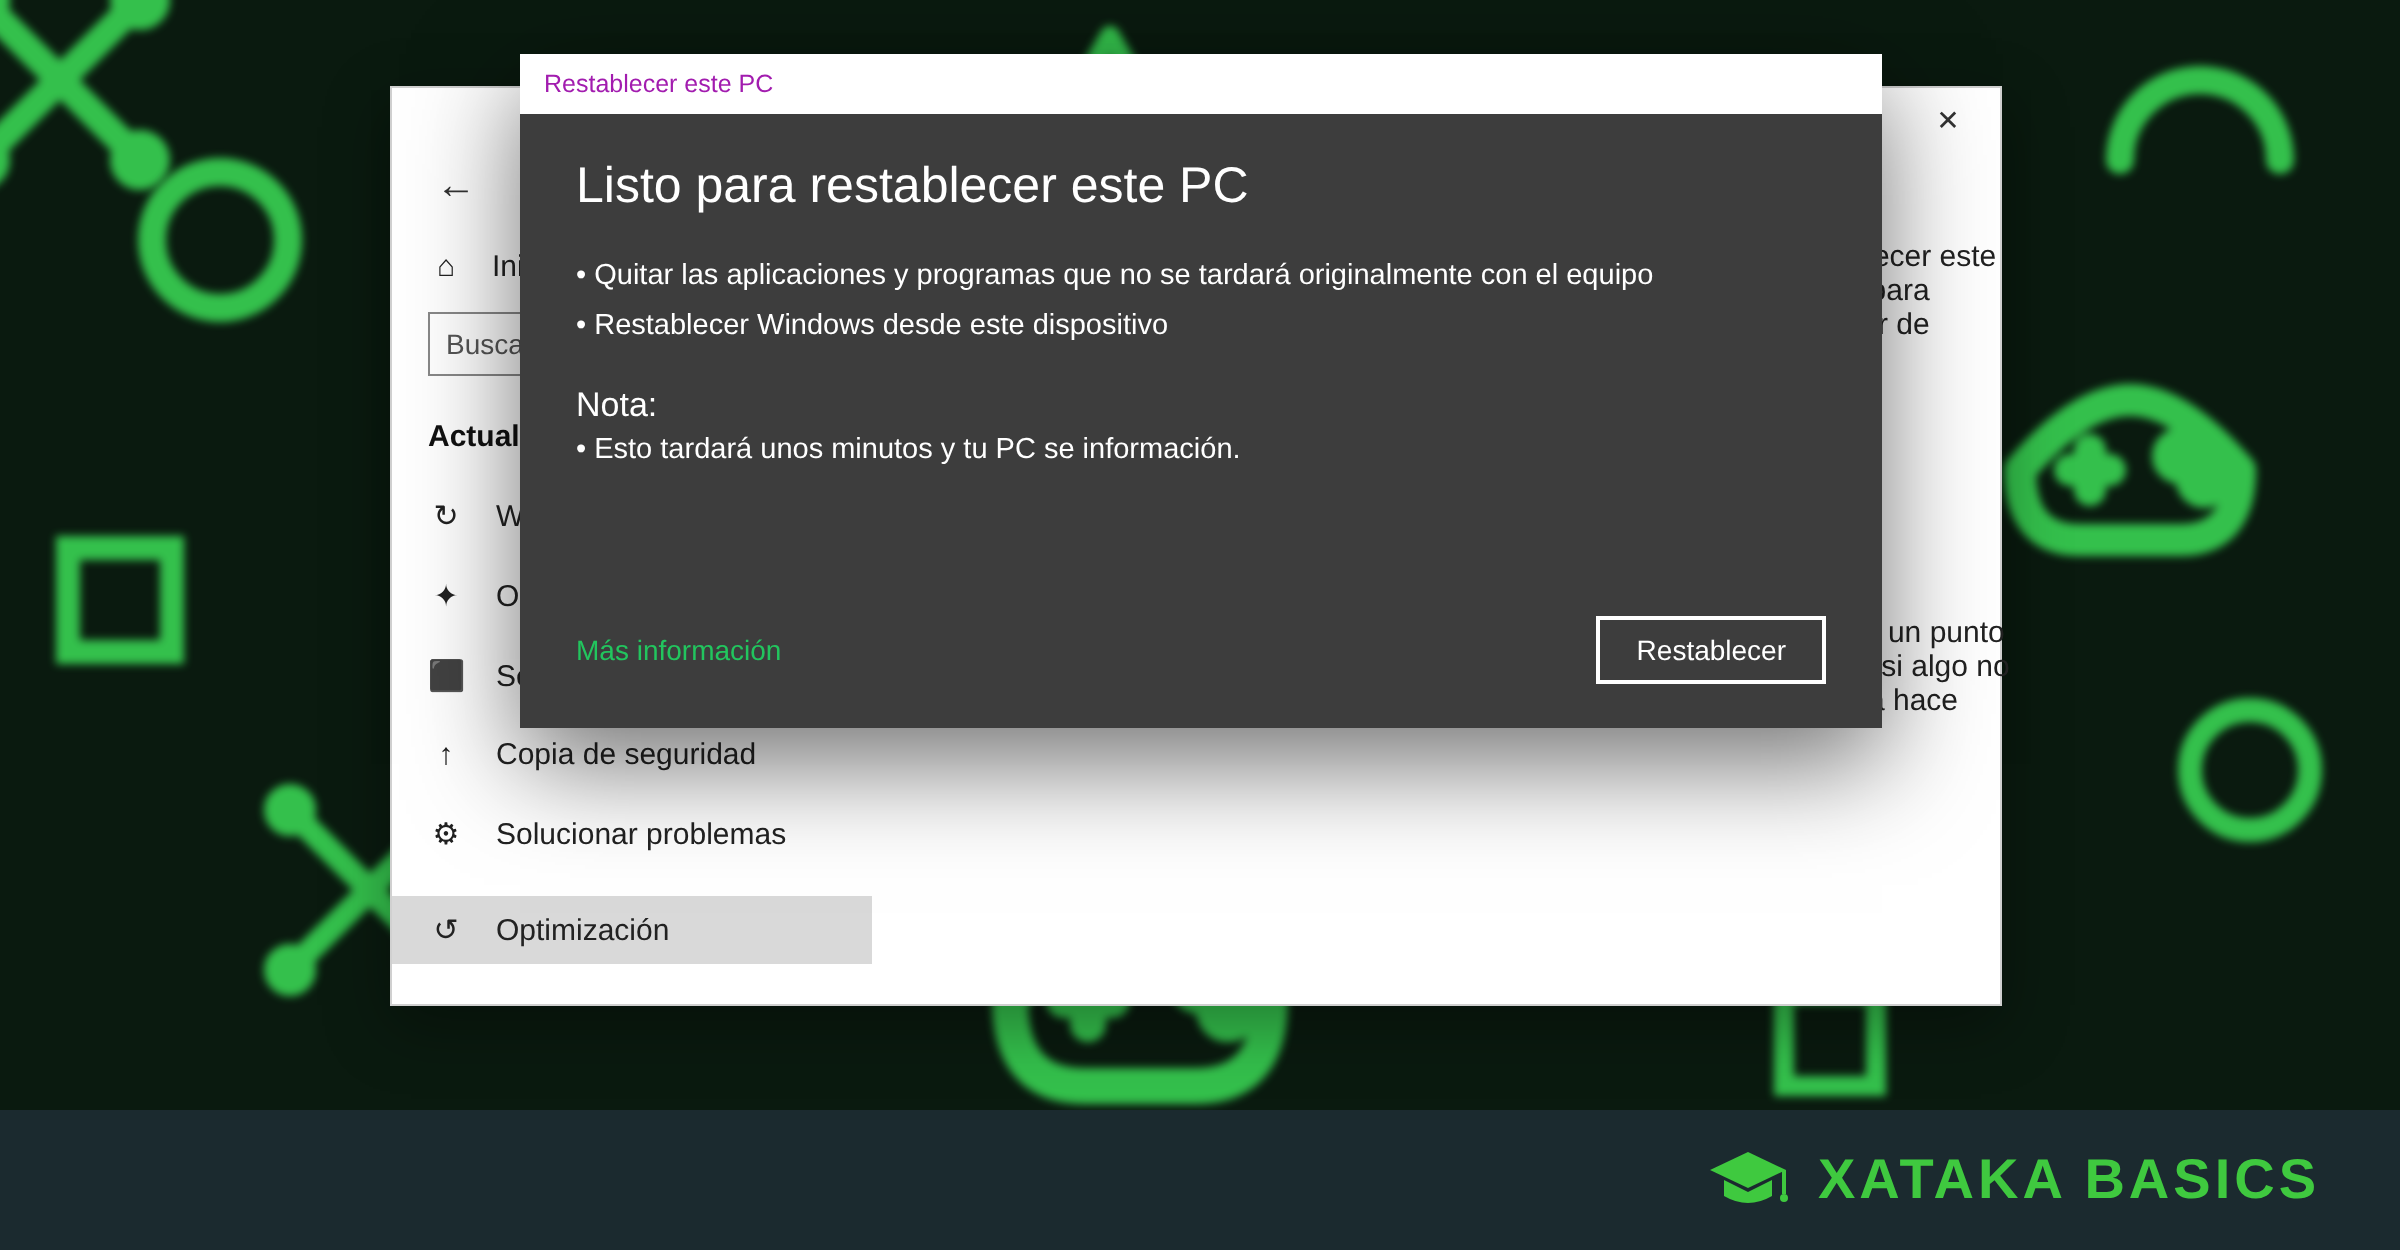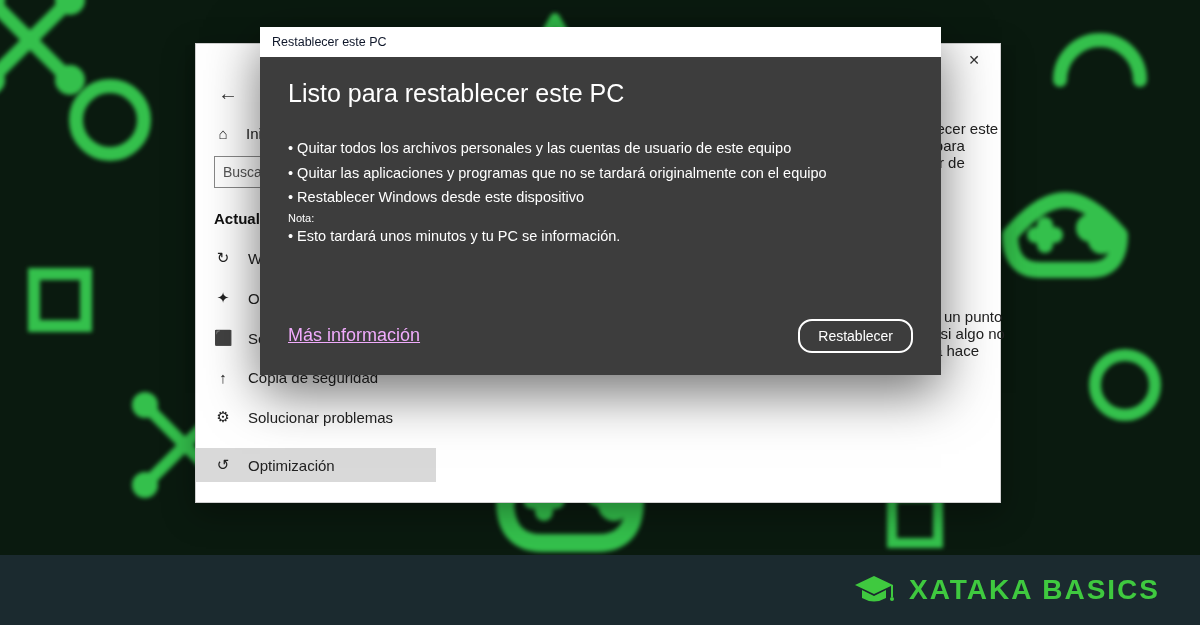--- a/index.html
+++ b/index.html
@@ -111,62 +111,61 @@
     width: 681px;
     background: #fff;
     box-shadow: 0 18px 50px rgba(0,0,0,0.55);
     z-index: 10;
   }
   .modal-titlebar {
     height: 30px;
     display:flex; align-items:center;
     padding: 0 12px;
     font-size: 12.5px;
-    color:#0f172a;
+    color:#a21caf;
     background:#fff;
   }
   .modal-body {
     background: #3d3d3d;
     color: #fff;
     padding: 22px 28px 22px 28px;
   }
   .modal-heading {
     font-size: 25px;
     font-weight: 400;
-    margin-bottom: 28px;
+    margin-bottom: 18px;
   }
   .modal-intro { font-size: 14.5px; margin-bottom: 6px; }
   .modal-list { list-style: none; font-size: 14.5px; line-height: 1.7; }
   .modal-list li::before { content: "•  "; }
-  .modal-note-label { margin-top: 2px; font-size: 11px; }
+  .modal-note-label { margin-top: 18px; font-size: 17px; }
   .modal-note-list { list-style:none; font-size:14.5px; line-height:1.7; }
   .modal-note-list li::before { content: "• "; }
   .modal-footer {
     margin-top: 70px;
     display:flex;
     align-items:center;
     justify-content: space-between;
   }
   .more-info {
-    color: #f0abfc;
-    font-size: 18px;
-    text-decoration: underline;
+    color: #22c55e;
+    font-size: 14px;
   }
   .btn-row { display:flex; gap: 14px; }
   .modal-btn {
     background: transparent;
     color: #fff;
     border: 1.5px solid #fff;
     padding: 7px 18px;
     font-size: 14px;
     min-width: 100px;
     text-align:center;
     cursor: pointer;
   }
-  .modal-btn.primary { border-width: 2px; border-radius: 14px; }
+  .modal-btn.primary { border-width: 2px; }
 
   .truncate { white-space: nowrap; overflow: hidden; }
 </style>
 </head>
 <body>
 
 <div class="bg-deco">
   <div class="glow g1">
       <svg width="140" height="140">
         <g stroke="#39d353" stroke-width="14" fill="none" stroke-linecap="round">
@@ -293,21 +292,20 @@
   </div>
 </div>
 
 <div class="modal">
   <div class="modal-titlebar">
     <span>Restablecer este PC</span>
   </div>
   <div class="modal-body">
     <h1 class="modal-heading">Listo para restablecer este PC</h1>
     <ul class="modal-list">
-      <li> Quitar todos los archivos personales y las cuentas de usuario de este equipo</li>
       <li> Quitar las aplicaciones y programas que no se tardará originalmente con el equipo</li>
       <li>Restablecer Windows desde este dispositivo</li>
     </ul>
     <p class="modal-note-label">Nota:</p>
     <ul class="modal-note-list">
       <li>Esto tardará unos minutos y tu PC se información.</li>
     </ul>
     <div class="modal-footer">
       <a class="more-info">Más información</a>
       <div class="btn-row">

